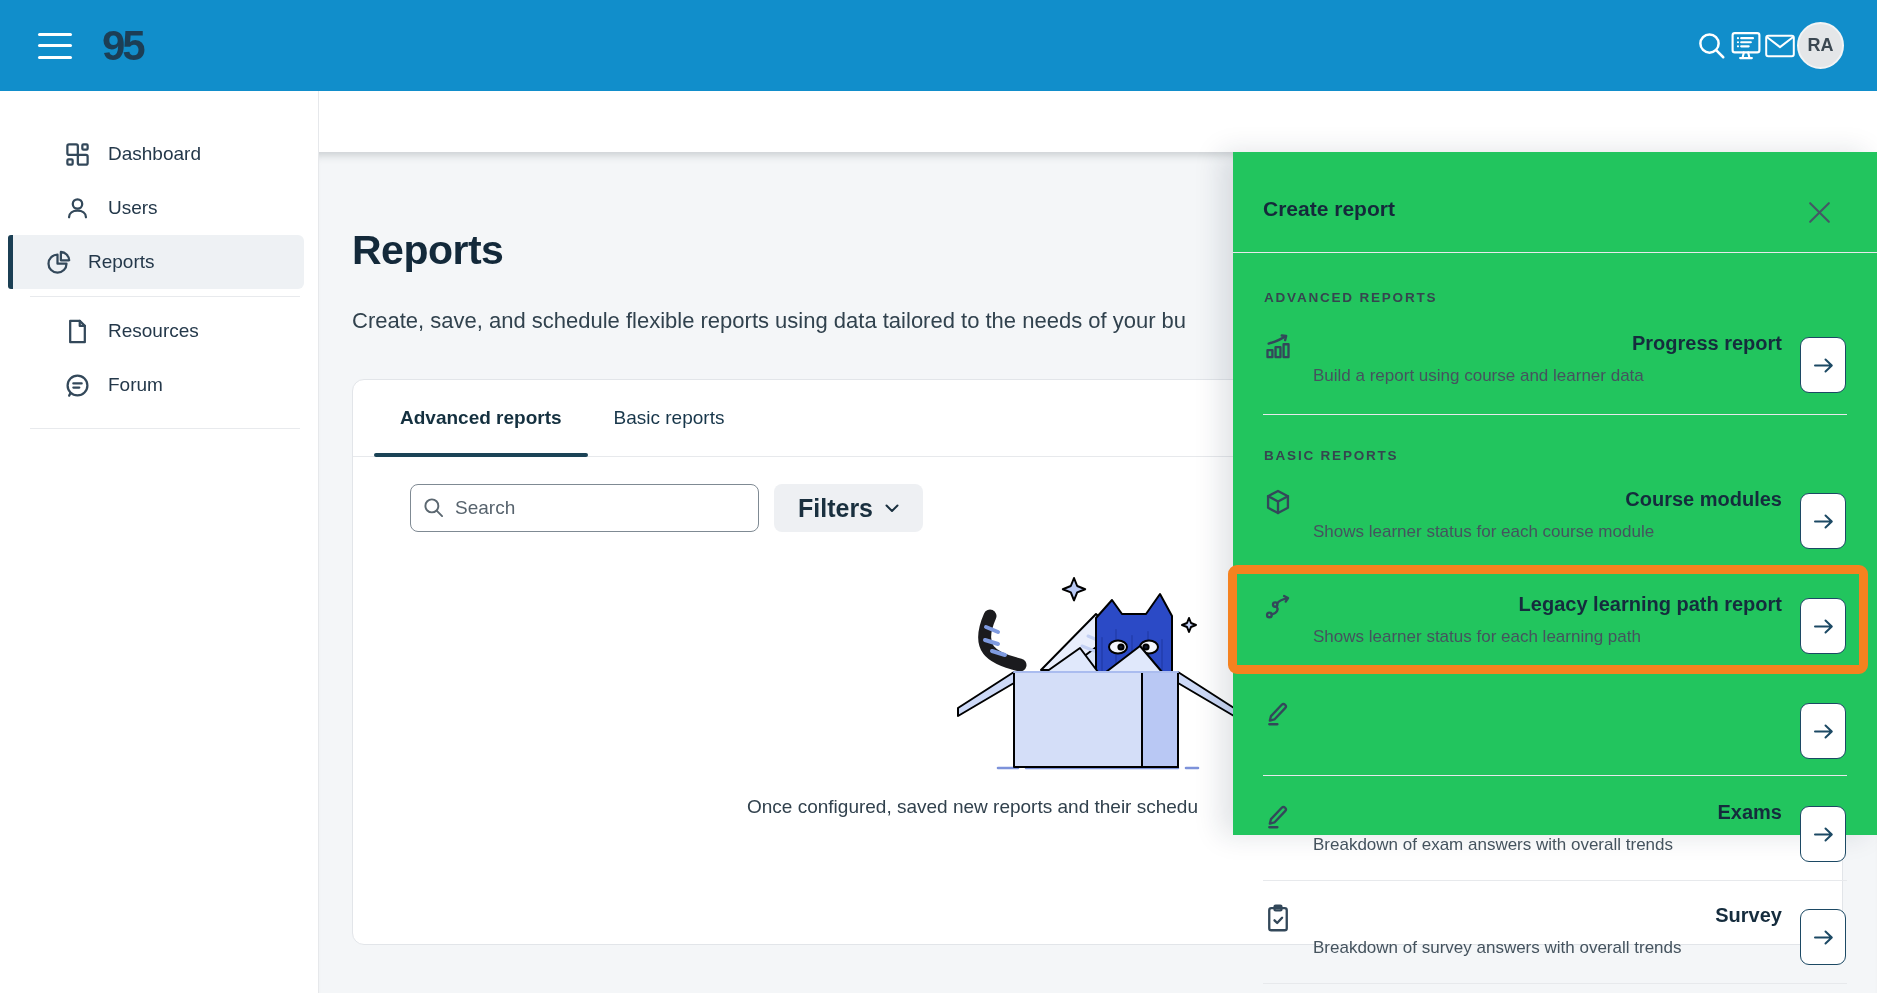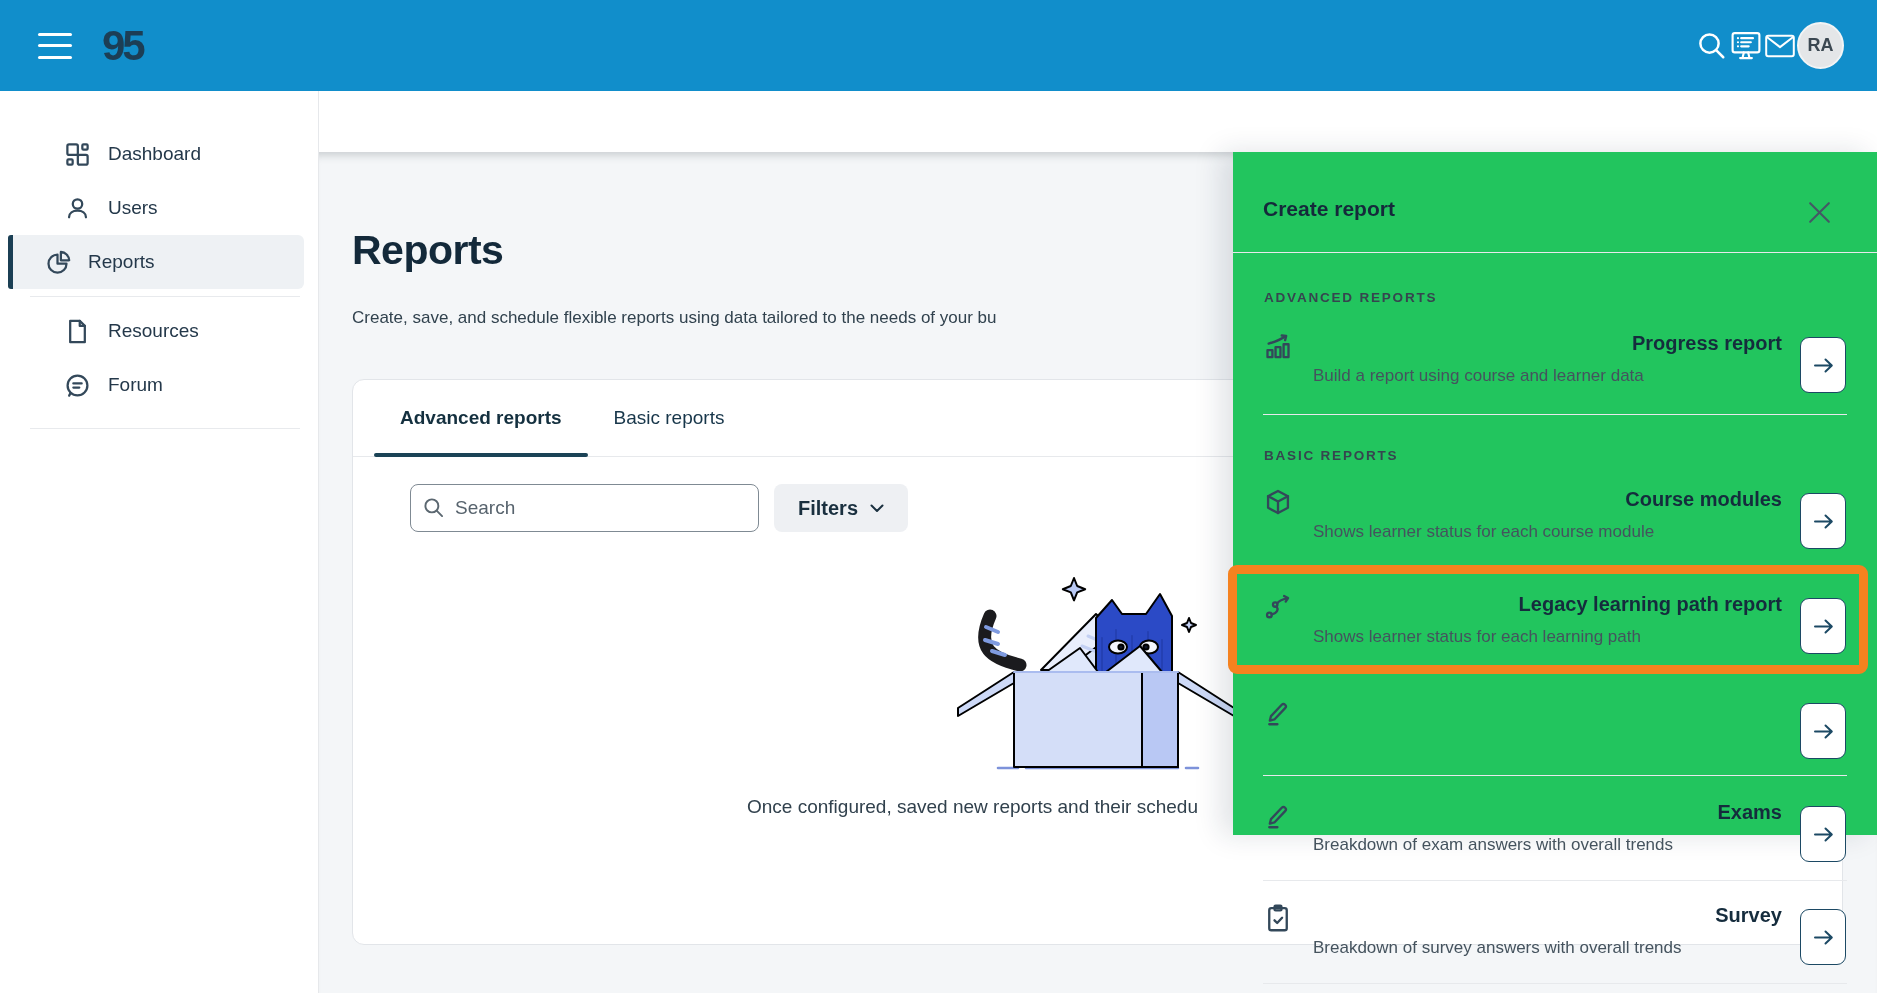--- a/index.html
+++ b/index.html
@@ -38,41 +38,41 @@
   .side-divider { height:1px; background:#E8EAEd; margin:7px 18px 7px 30px; }
   .side-divider.last { margin-top:16px; }
 
   
   .main-top-strip { position:absolute; left:319px; top:91px; width:1558px; height:61px; background:#fff; }
   .content { position:absolute; left:319px; top:152px; width:1558px; height:841px;
              background:#F4F6F8; border-top:1px solid #D5D8DB;
              box-shadow: inset 0 9px 9px -7px rgba(40,50,60,0.22); }
   .page-title { position:absolute; left:33px; top:74px; font-size:41px; font-weight:700;
                 color:#13293A; letter-spacing:-0.5px; }
-  .page-desc { position:absolute; left:33px; top:155px; font-size:17px; color:#31424E; white-space:nowrap; }
+  .page-desc { position:absolute; left:33px; top:155px; font-size:22px; color:#31424E; white-space:nowrap; }
 
   .card { position:absolute; left:33px; top:226px; width:1491px; height:566px; background:#fff;
           border:1px solid #E2E5E9; border-radius:12px; }
   .tabs-row { position:absolute; left:0; top:0; right:0; height:77px; border-bottom:1px solid #E7E9EC;
               display:flex; align-items:stretch; padding-left:21px; }
   .tab { position:relative; display:flex; align-items:center; padding:0 26px; font-size:19px;
          color:#17364A; cursor:pointer; background:none; border:none; font-family:inherit; }
   .tab.active { font-weight:700; color:#14303F; }
   .tab.active::after { content:""; position:absolute; left:0; right:0; bottom:-1px; height:4px;
                        background:#1B4356; border-radius:3px; }
   .controls { position:absolute; left:21px; top:104px; display:flex; gap:15px;padding-left:36px; }
   .search-box { position:relative; width:349px; height:48px; }
   .search-box input { width:100%; height:100%; border:1.5px solid #7F8A93; border-radius:8px;
                       padding:0 14px 0 44px; font-size:19px; color:#2B3A44; font-family:inherit;
                       background:#fff; outline:none; }
   .search-box input::placeholder { color:#57636D; opacity:1; }
   .search-box .mag { position:absolute; left:13px; top:13px; width:21px; height:21px; color:#5B6membr770; color:#5B6770; }
   .search-box .mag svg { width:21px; height:21px; }
   .filters-btn { height:48px; padding:0 24px; background:#EEF0F3; border:none; border-radius:8px;
-                 display:flex; align-items:center; gap:12px; font-size:20px; font-weight:700;
+                 display:flex; align-items:center; gap:12px; font-size:25px; font-weight:700;
                  color:#1A303F; cursor:pointer; font-family:inherit;text-align:center; }
   .filters-btn svg { width:14px; height:9px; color:#1A303F; }
 
   .empty-illustration { position:absolute; left:593px; top:172px; width:300px; height:232px; }
   .empty-caption { position:absolute; left:394px; top:416px; font-size:19px; color:#31414D; white-space:nowrap; }
 
   
   .panel { position:absolute; left:1233px; top:152px; width:644px; height:683px; background:#22c55e;
            box-shadow:-12px 0 26px rgba(21,41,59,0.13); z-index:30; }
   .panel-title { position:absolute; left:30px; top:45px; font-size:21px; font-weight:700; color:#15293B; }

